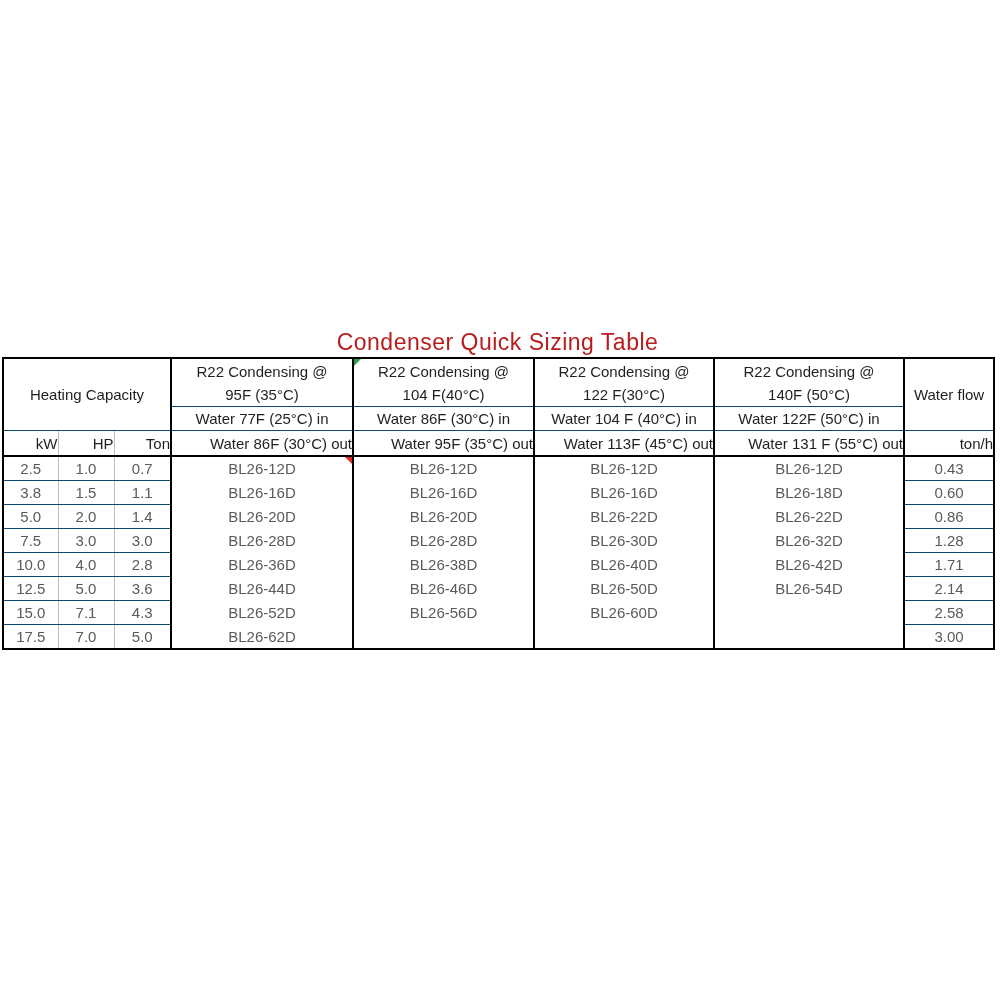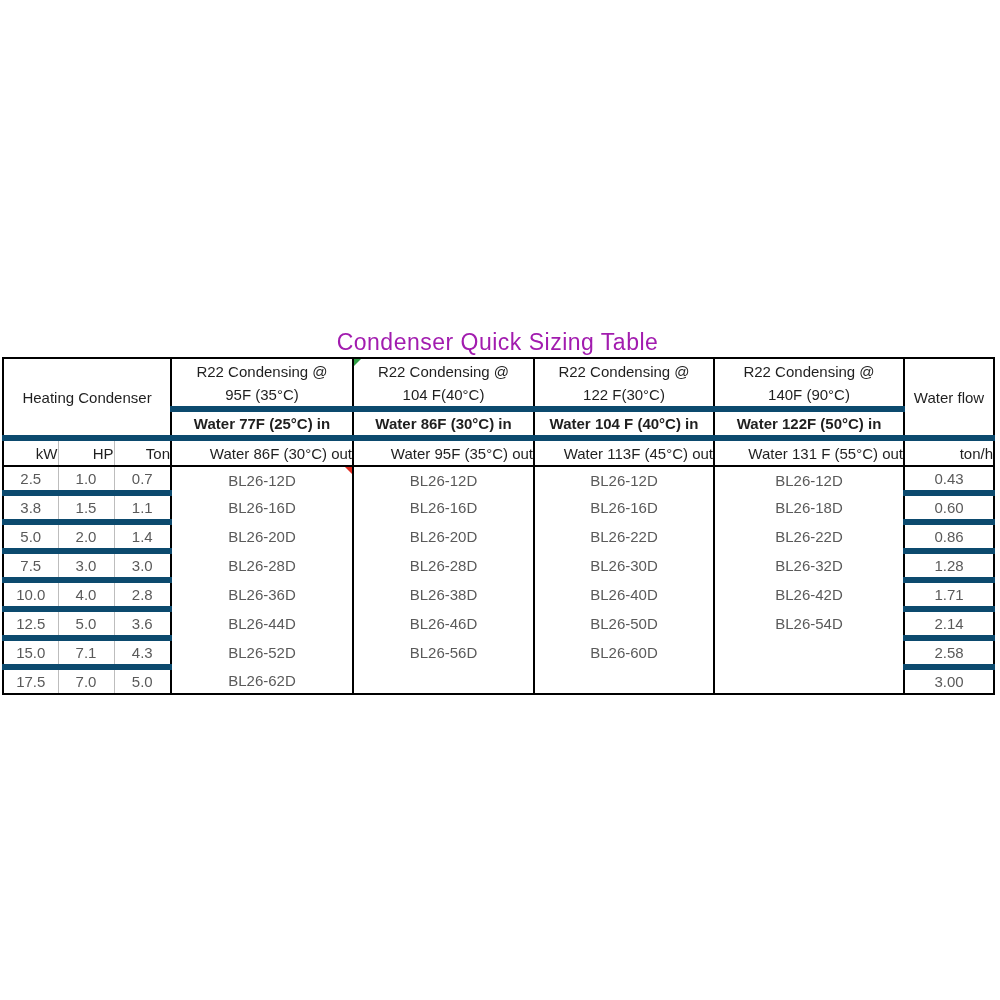--- a/index.html
+++ b/index.html
@@ -9,21 +9,21 @@
     font-family: "Liberation Sans", sans-serif;
     position: relative;
     overflow: hidden;
   }
   .title {
     position: absolute;
     left: 2px; top: 329px;
     width: 991px;
     text-align: center;
     font-size: 23px;
-    color: #a21caf;
+    color: #b91c1c;
     letter-spacing: 0.5px;
     white-space: nowrap;
   }
   table.sizing {
     position: absolute;
     left: 2px; top: 357px;
     width: 991px;
     border-collapse: collapse;
     table-layout: fixed;
     border: 2px solid #000000;
@@ -32,26 +32,26 @@
   }
   td {
     padding: 0;
     text-align: center;
     vertical-align: middle;
     position: relative;
     white-space: nowrap;
     overflow: hidden;
   }
   tr.r1 td { height: 47px; }
-  tr.r2 td { height: 23px; font-weight: bold; }
+  tr.r2 td { height: 23px; }
   tr.r3 td { height: 24px; }
   tbody tr td { height: 23px; color: #5a5a5a; }
   .thick-r { border-right: 2px solid #000000; }
   .thin-r  { border-right: 1px solid #bdbdbd; }
-  .thin-b  { border-bottom: 6px solid #0c4a6e; }
+  .thin-b  { border-bottom: 1px solid #0c4a6e; }
   .thick-b { border-bottom: 2px solid #000000; text-align: right; }
   .cond-title div { line-height: 23px; }
   
   .tri-green {
     position: absolute; left: 0; top: 0;
     width: 0; height: 0;
     border-top: 7px solid #2f9e44;
     border-right: 7px solid transparent;
   }
   
@@ -73,37 +73,37 @@
       <col style="width:56px">
       <col style="width:57px">
     <col style="width:182px">
       <col style="width:181px">
       <col style="width:180px">
       <col style="width:190px">
     <col style="width:90px">
   </colgroup>
   <thead>
     <tr class="r1">
-      <td colspan="3" rowspan="2" class="thick-r thin-b">Heating Condenser</td>
+      <td colspan="3" rowspan="2" class="thick-r thin-b">Heating Capacity</td>
       <td class="thick-r thin-b cond-title">
         <div>R22 Condensing @</div>
         <div>95F (35°C)</div>
       </td>
       <td class="thick-r thin-b cond-title">
         <span class="tri-green"></span>
         <div>R22 Condensing @</div>
         <div>104 F(40°C)</div>
       </td>
       <td class="thick-r thin-b cond-title">
         <div>R22 Condensing @</div>
         <div>122 F(30°C)</div>
       </td>
       <td class="thick-r thin-b cond-title">
         <div>R22 Condensing @</div>
-        <div>140F (90°C)</div>
+        <div>140F (50°C)</div>
       </td>
       <td rowspan="2" class="thin-b">Water flow</td>
     </tr>
     <tr class="r2">
       <td class="thick-r thin-b">Water 77F (25°C) in</td>
       <td class="thick-r thin-b">Water 86F (30°C) in</td>
       <td class="thick-r thin-b">Water 104 F (40°C) in</td>
       <td class="thick-r thin-b">Water 122F (50°C) in</td>
     </tr>
     <tr class="r3">

